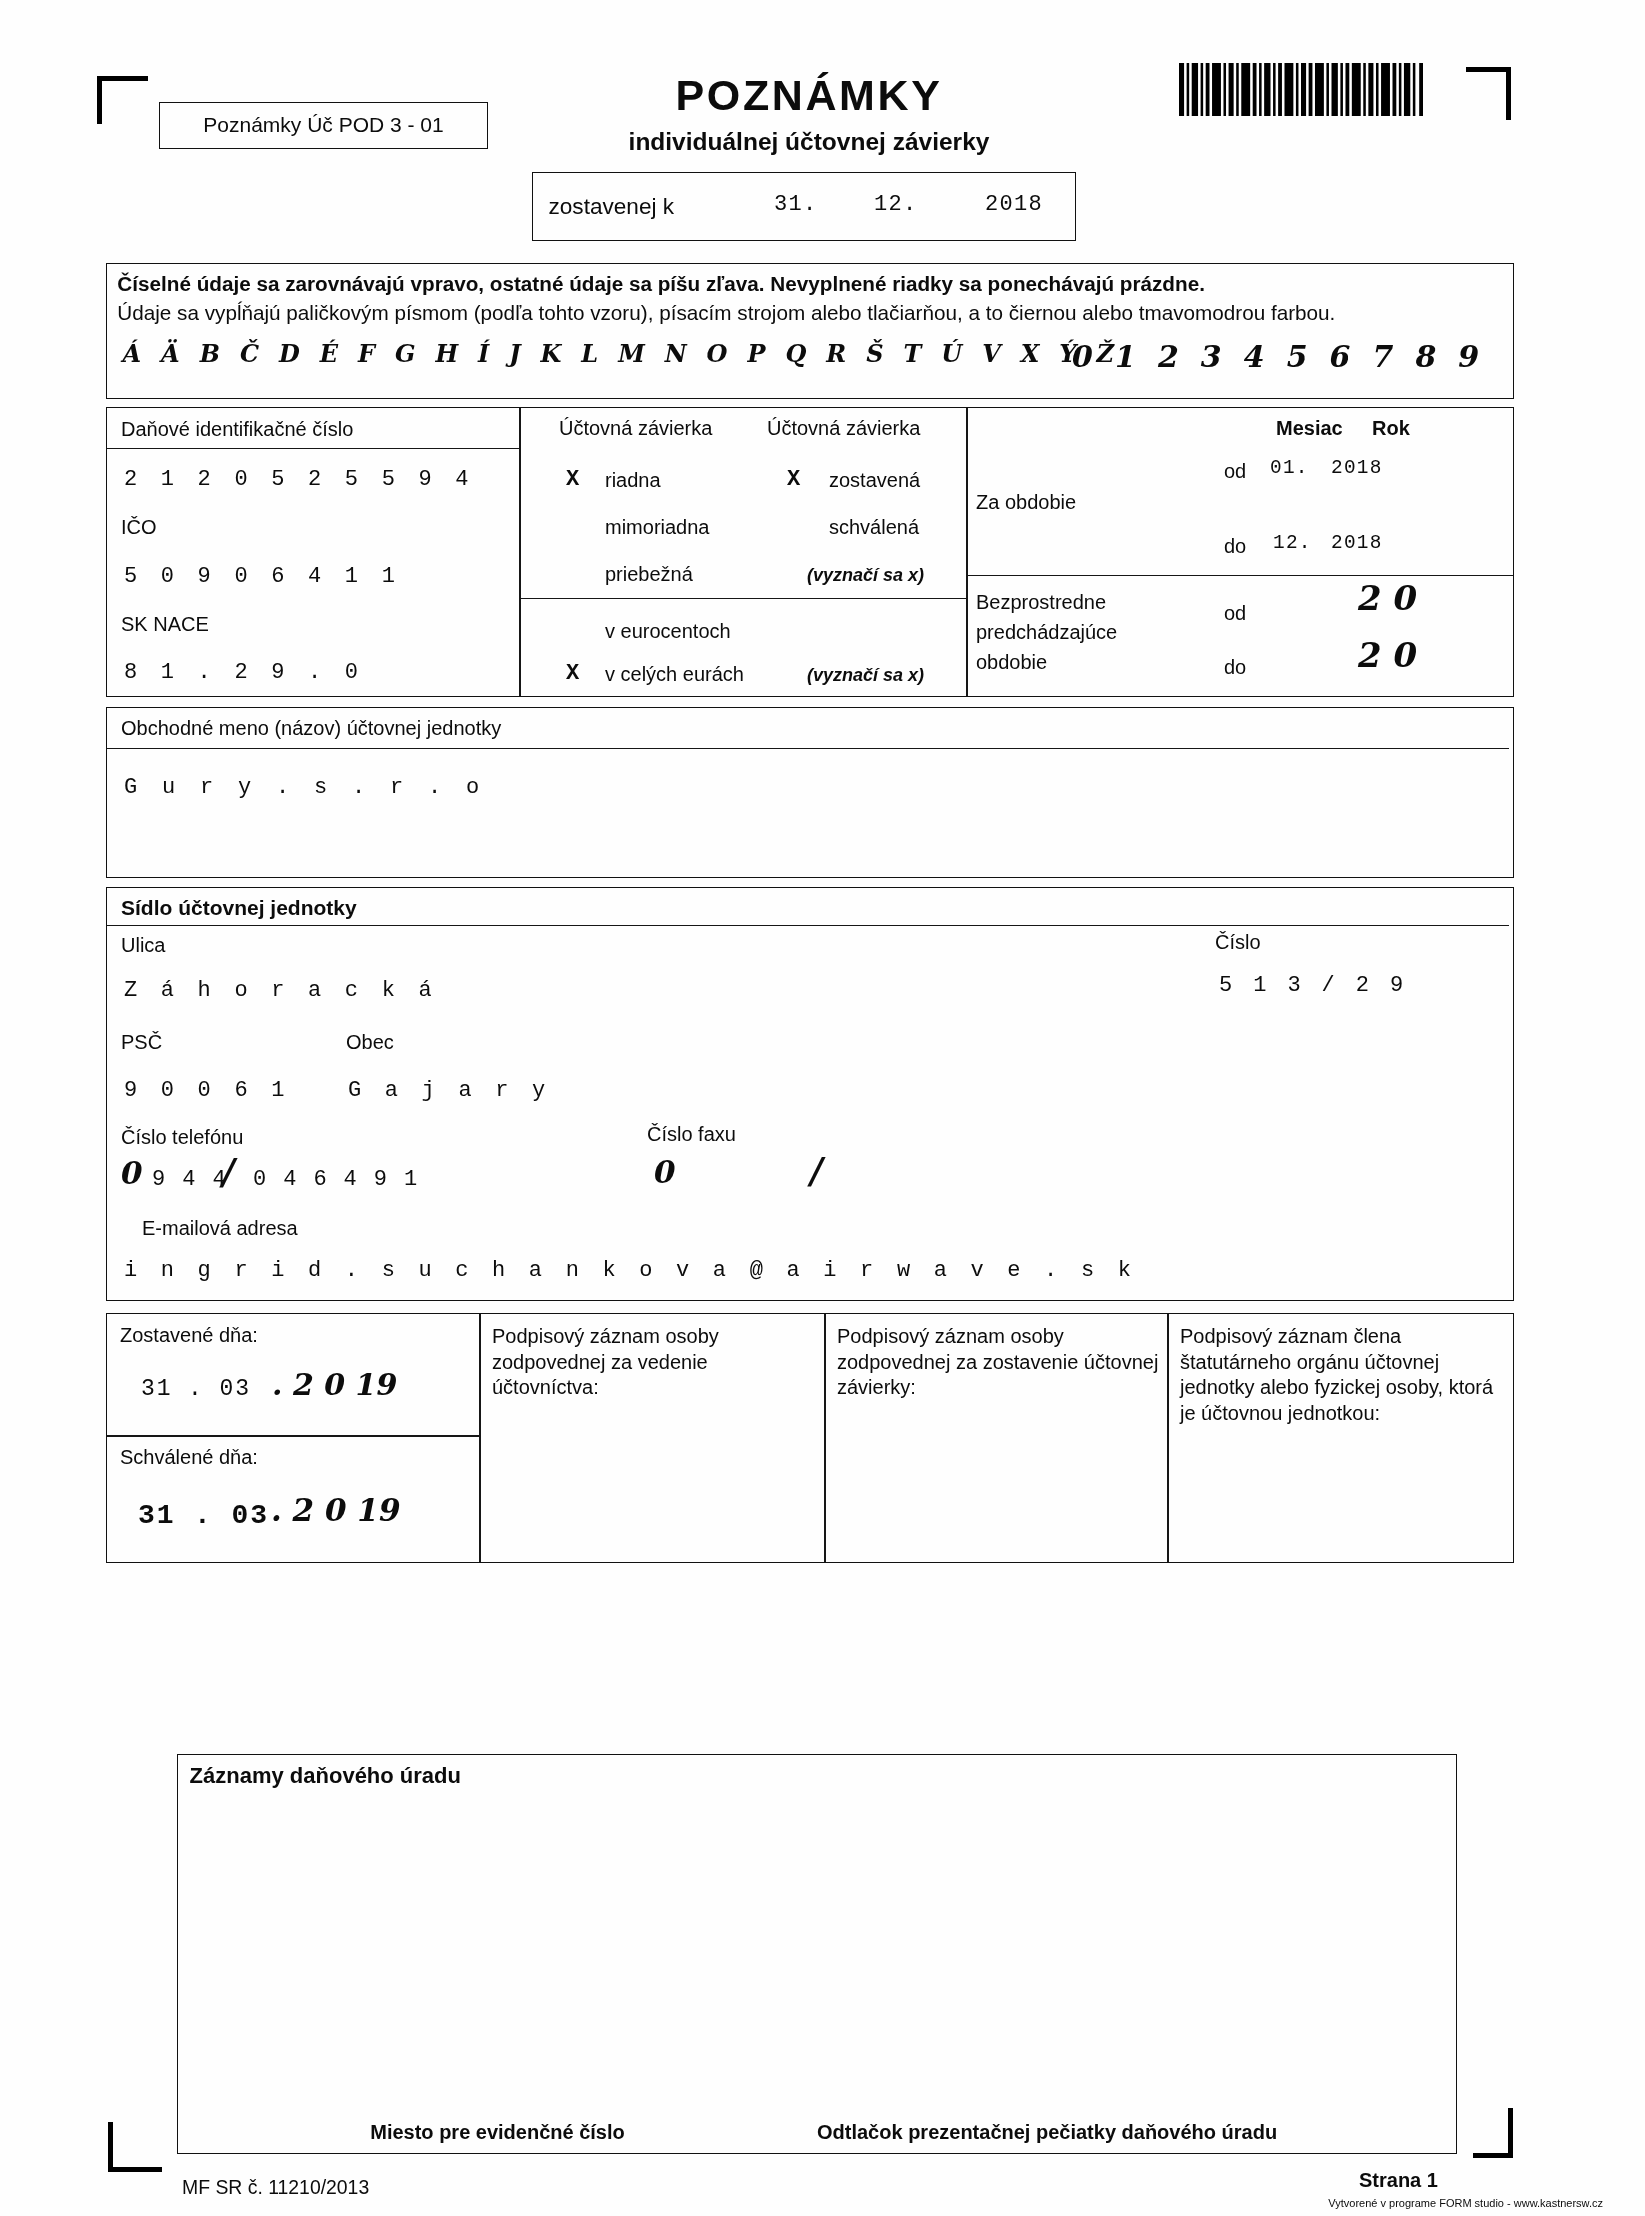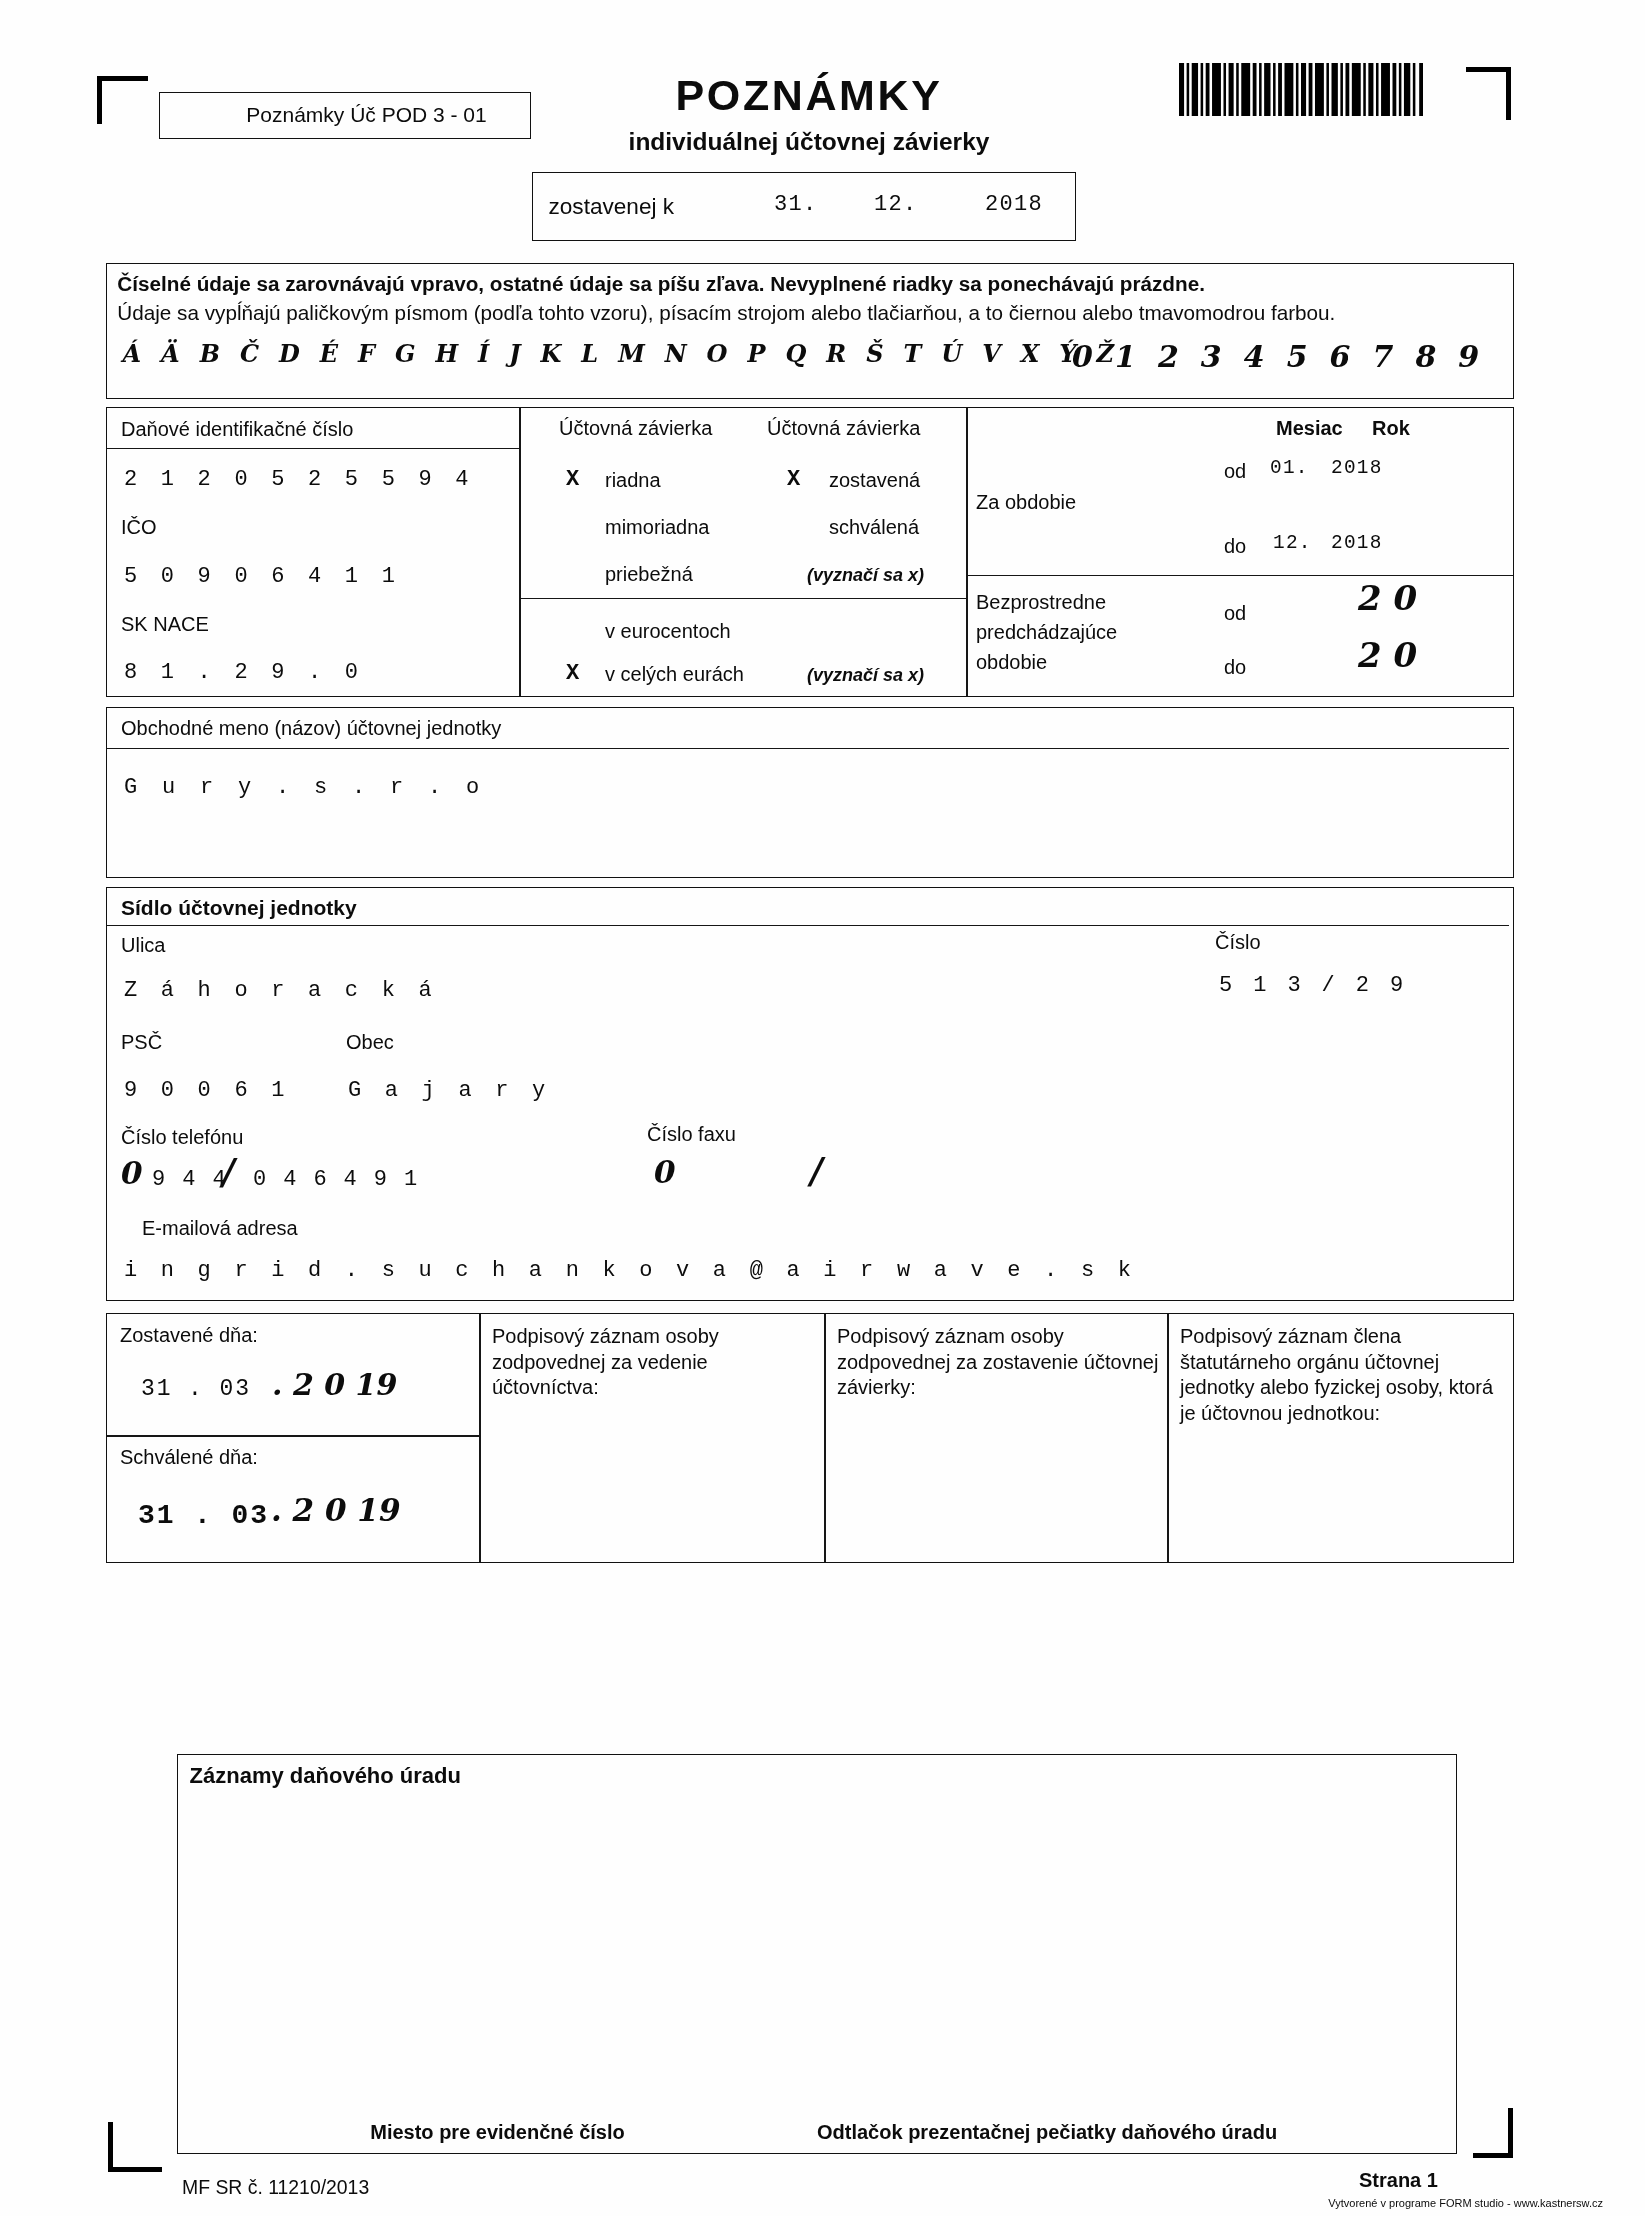--- a/index.html
+++ b/index.html
@@ -21,21 +21,21 @@
 </head>
 <body>
 
 <div class="page">
 
   <div class="corner" style="left:97px;top:76px;width:46px;height:43px;border-top:5.8px solid #000;border-left:5.8px solid #000;"></div>
   <div class="corner" style="left:1466px;top:67px;width:40px;height:48px;border-top:5.8px solid #000;border-right:5.8px solid #000;"></div>
   <div class="corner" style="left:108px;top:2122px;width:49px;height:45px;border-bottom:5.8px solid #000;border-left:5.8px solid #000;"></div>
   <div class="corner" style="left:1473px;top:2108px;width:35px;height:45px;border-bottom:5.8px solid #000;border-right:5.8px solid #000;"></div>
 
-  <div class="box center" style="left:159px;top:92px;width:327px;height:45px;padding-left:43px;">
+  <div class="box center" style="left:159px;top:102px;width:327px;height:45px;">
     <span class="lbl" style="font-size:21px;">Poznámky Úč POD 3 - 01</span>
   </div>
 
   <div class="abs b" style="left:106px;top:71px;width:1406px;text-align:center;font-size:43px;letter-spacing:2.6px;">POZNÁMKY</div>
   <div class="abs b" style="left:106px;top:128px;width:1406px;text-align:center;font-size:24.5px;">individuálnej účtovnej závierky</div>
 
   <svg class="abs" style="left:1179px;top:63px;width:244px;height:53px;" viewBox="0 0 192 40" preserveAspectRatio="none">
     <g fill="#000">
       <rect x="0" y="0" width="4" height="40"></rect>
         <rect x="6" y="0" width="2" height="40"></rect>

